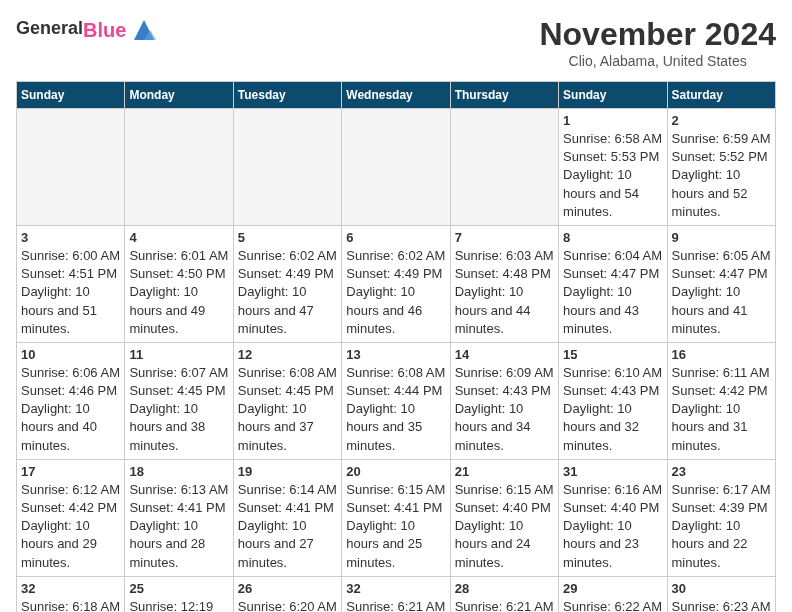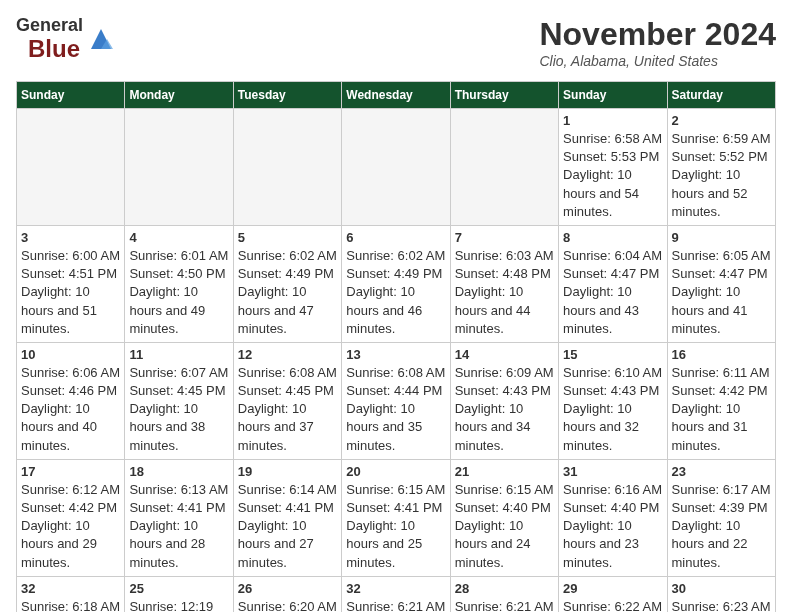--- a/index.html
+++ b/index.html
@@ -15,59 +15,58 @@
       justify-content: space-between;
       align-items: flex-start;
       margin-bottom: 12px;
     }
     .logo {
       display: flex;
       align-items: center;
     }
     .logo-text {
       display: flex;
-      flex-direction: column;
+      flex-direction: row;
       line-height: 1.1;
+      text-align: center;
     }
     .logo-general {
       font-size: 18px;
       font-weight: bold;
       color: #333;
     }
     .logo-blue {
-      font-size: 24px;
-      font-weight: bold;
-      color: #7f1d1d;
-      margin-left: 12px;
+      font-size: 20px;
+      font-weight: bold;
+      color: #ec4899;
     }
     .logo-icon {
       width: 28px;
       height: 28px;
       margin-left: 4px;
     }
     .title-block {
-      text-align: left;
+      text-align: center;
     }
     .month-title {
       font-size: 32px;
       font-weight: bold;
       color: #333;
     }
     .location {
       font-size: 14px;
       color: #555;
-      font-style: italic;
     }
     table {
       width: 100%;
       border-collapse: collapse;
       table-layout: fixed;
     }
     th {
-      background-color: #14532d;
+      background-color: #0c4a6e;
       color: #fff;
       font-size: 12px;
       font-weight: bold;
       padding: 6px 4px;
       text-align: left;
       border: 1px solid #ccc;
     }
     td {
       border: 1px solid #ccc;
       vertical-align: top;

